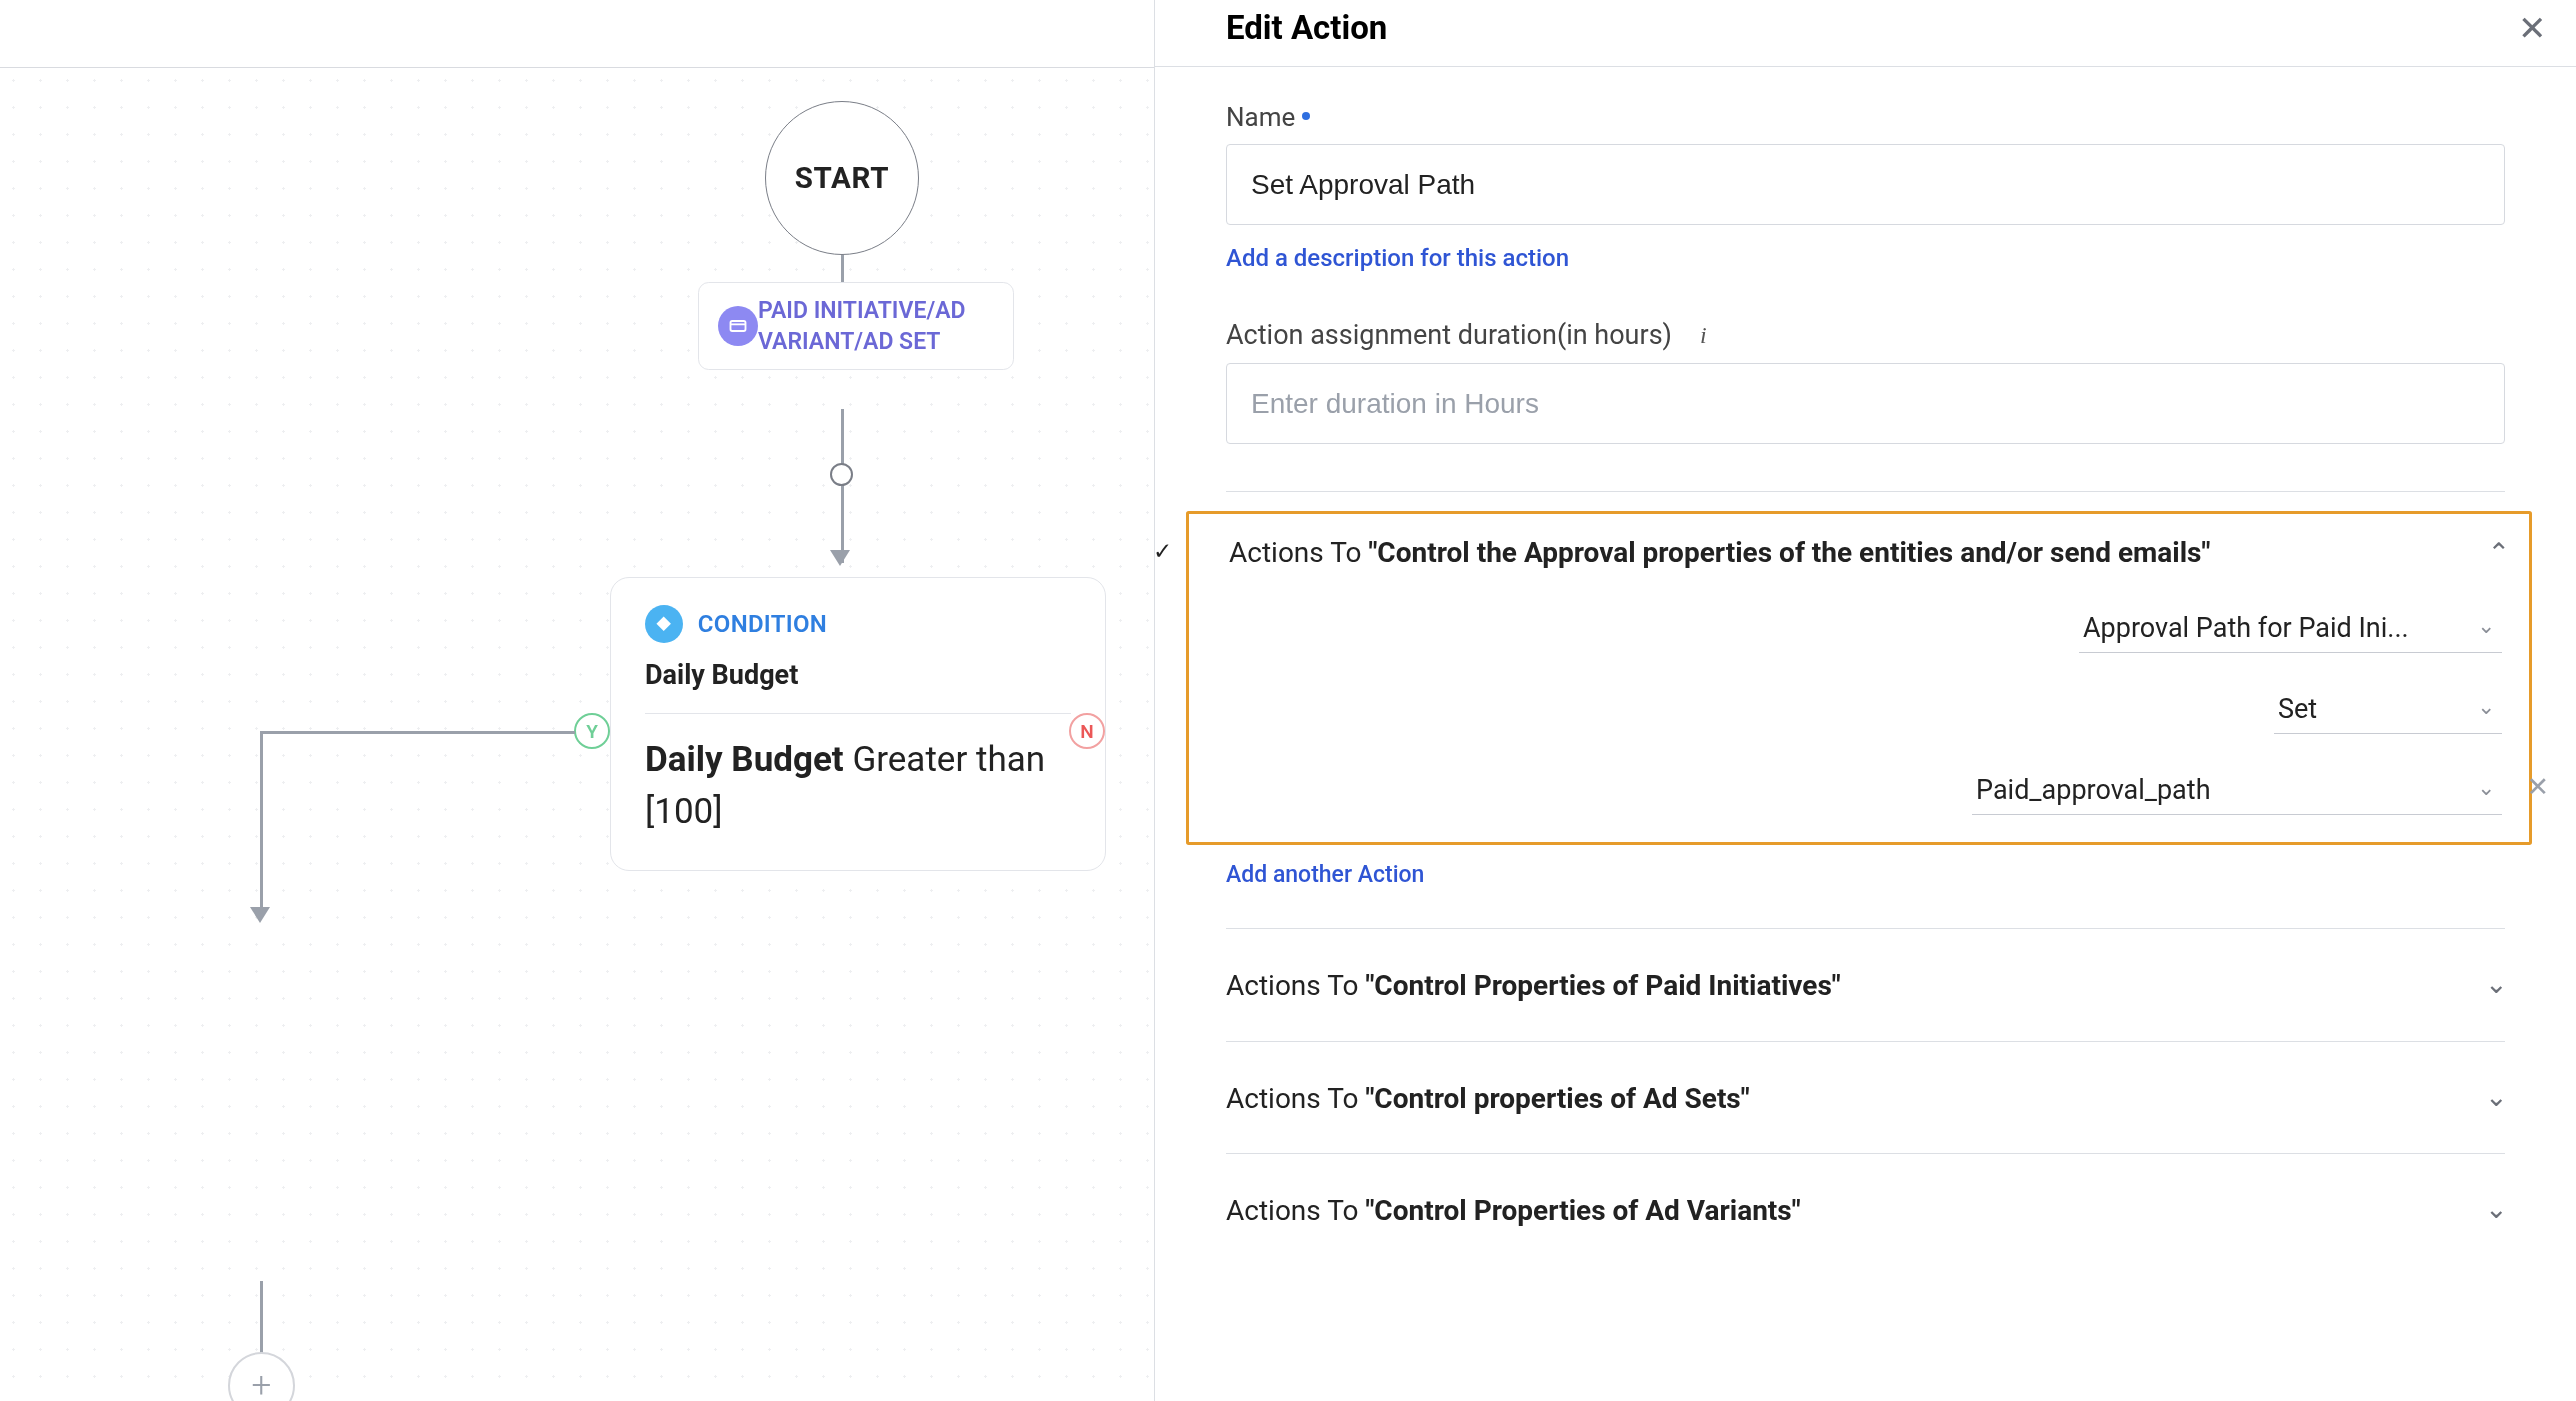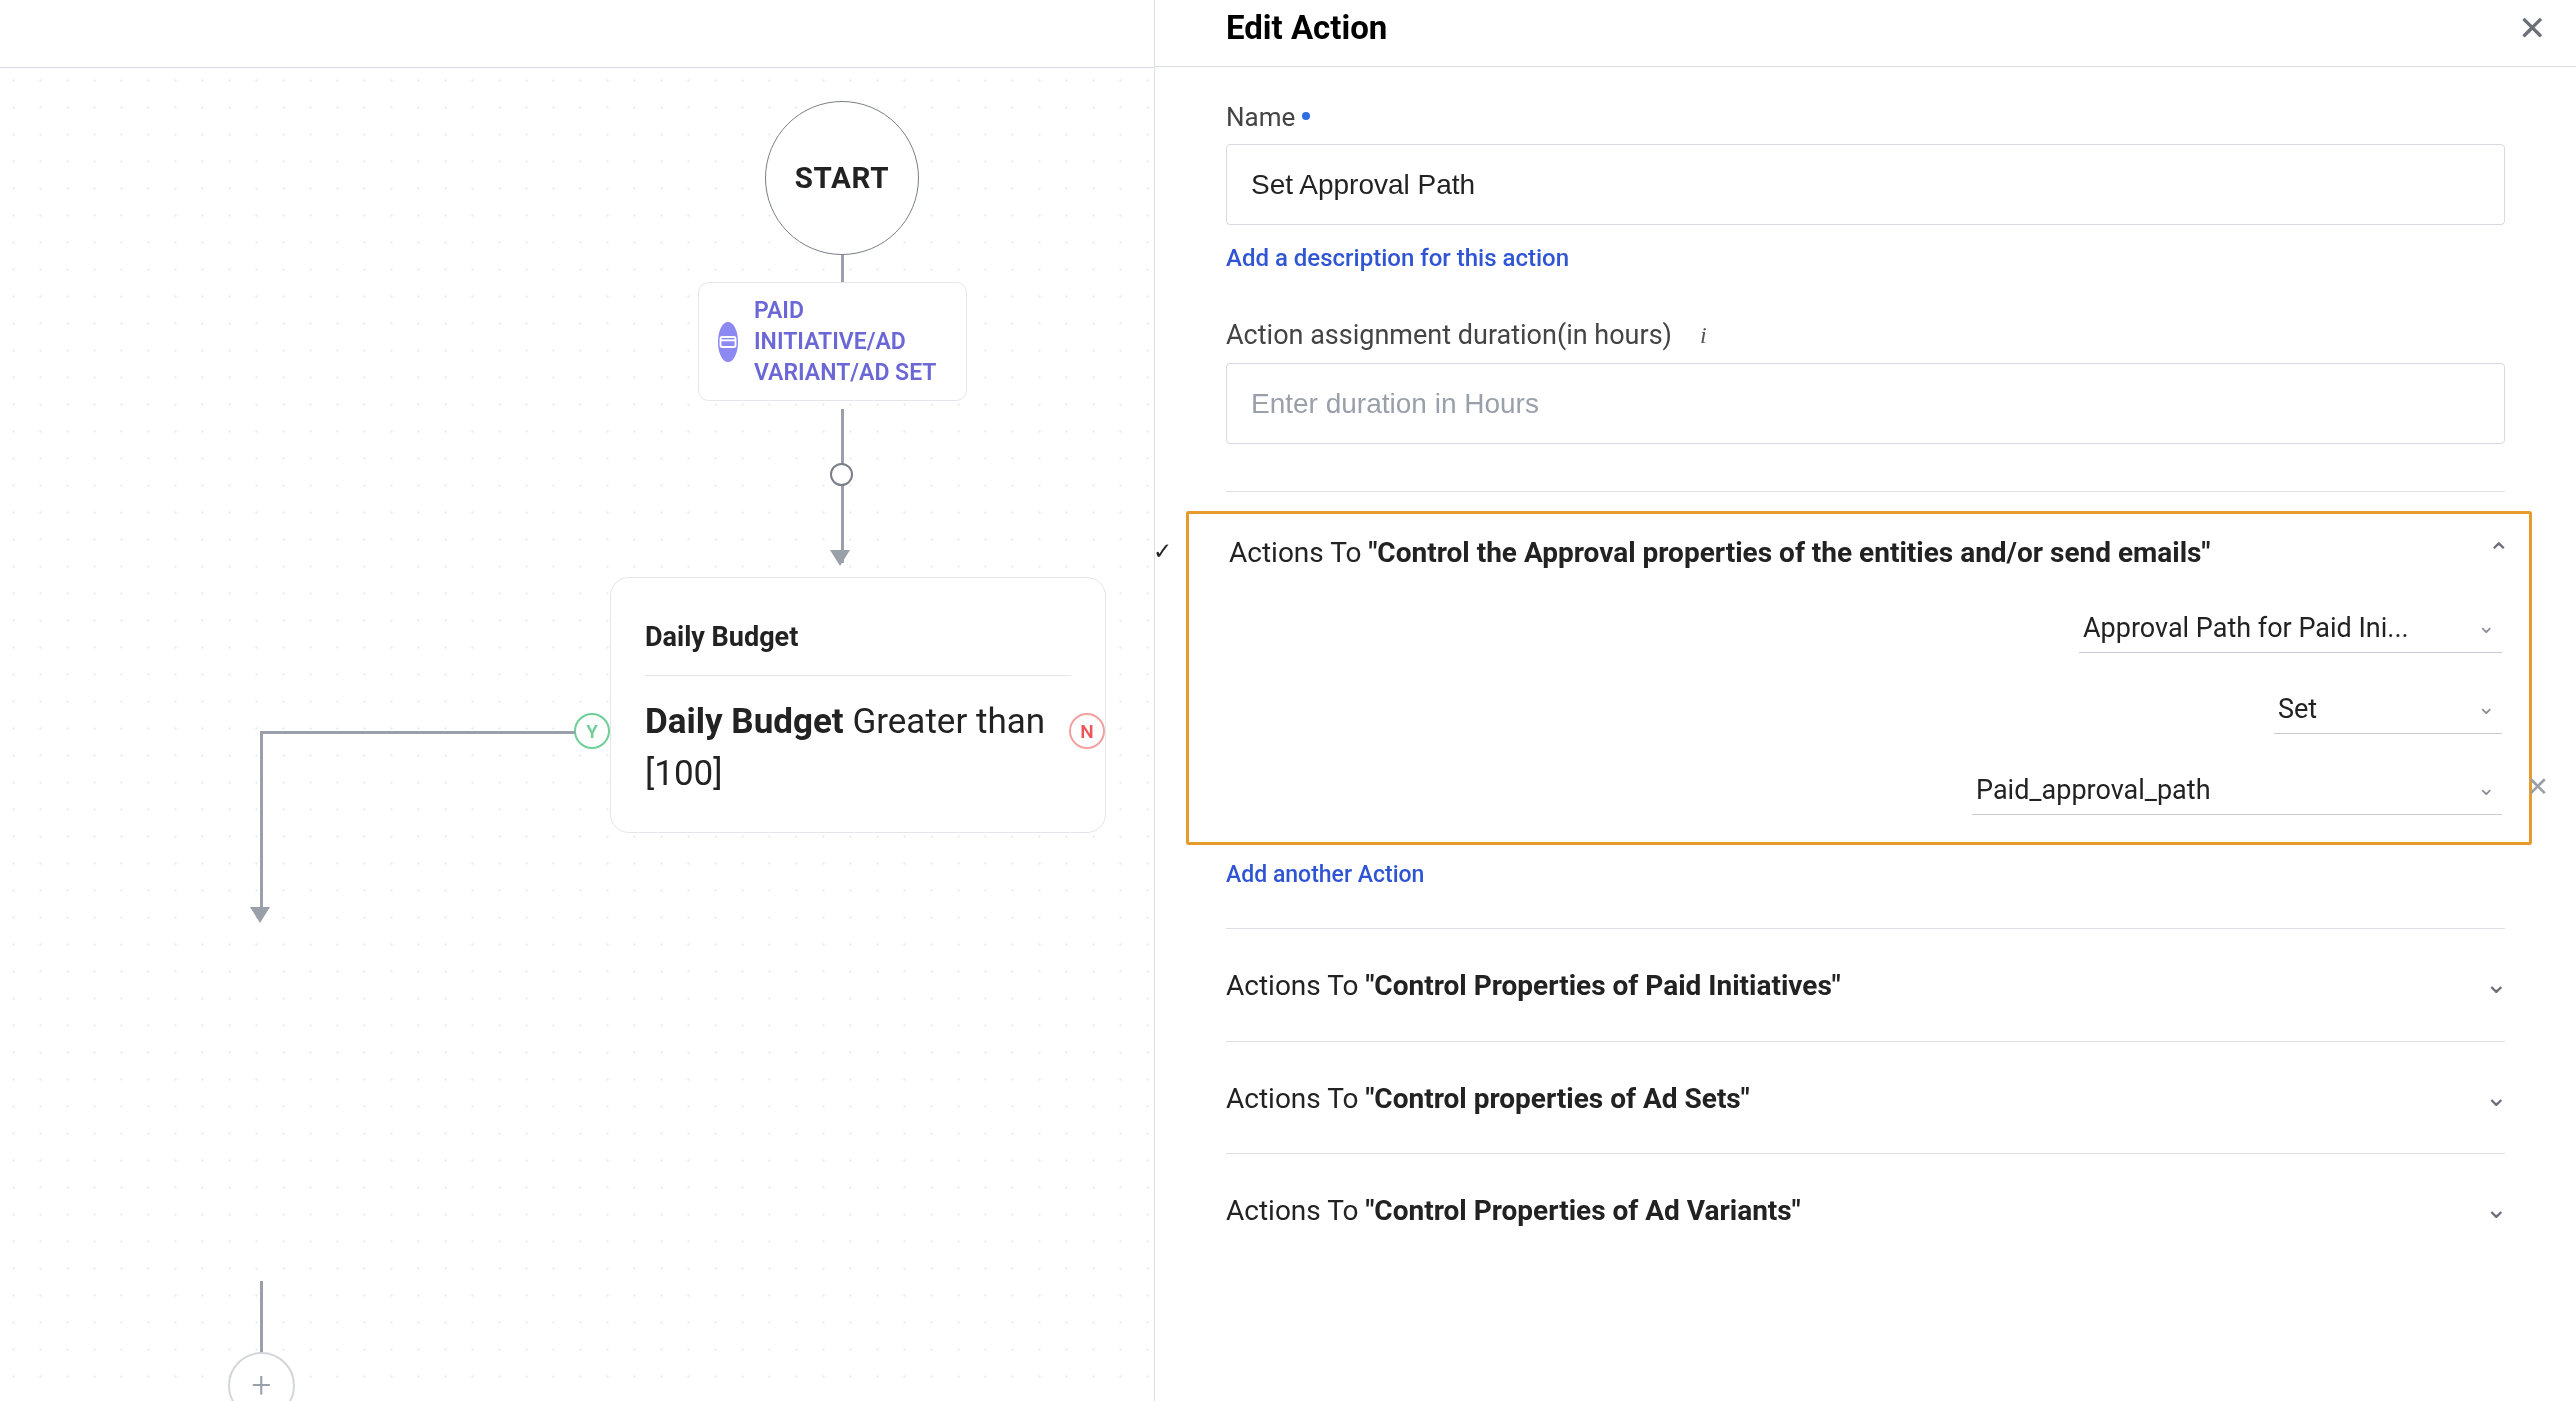--- a/index.html
+++ b/index.html
@@ -62,28 +62,27 @@
     font-size: 29.5px;
     font-weight: 700;
     letter-spacing: 0.7px;
     color: #222;
   }
 
   .entity-chip {
     position: absolute;
     left: 698px;
     top: 282px;
-    width: 269px;
+    width: 316px;
     border: 0.7px solid #e3e5ea;
     border-radius: 10.7px;
     background: #fff;
     display: flex;
     align-items: center;
     padding: 12px 19px 12px 19px;
-    gap: 16px;
   }
   .entity-chip .icon-circle {
     width: 40px; height: 40px;
     border-radius: 50%;
     background: #8d89f2;
     display: flex; align-items: center; justify-content: center;
   }
   .entity-chip .icon-circle svg { width: 20px; height: 20px; }
   .entity-chip .entity-text {
     color: #6b68d6;
@@ -406,20 +405,28 @@
           </svg>
         </span>
         <span class="entity-text">PAID INITIATIVE/AD VARIANT/AD SET</span>
       </div>
 
       <div class="vline v2"></div>
       <div class="hollow-circle"></div>
       <div class="arrow-down"></div>
 
       <div class="condition-node">
+        <div class="hdr">
+          <span class="cond-icon">
+            <svg viewBox="0 0 24 24" fill="#fff">
+                <path d="M12 2 L22 12 L12 22 L2 12 Z"></path>
+              </svg>
+          </span>
+          <span class="cond-label">CONDITION</span>
+        </div>
         <div class="cond-title">Daily Budget</div>
         <hr class="cond-sep">
         <div class="cond-body">
           <span class="strong">Daily Budget</span>
           <span>Greater than [100]</span>
         </div>
       </div>
 
       <div class="yn-badge yn-y">
         <span>Y</span>

